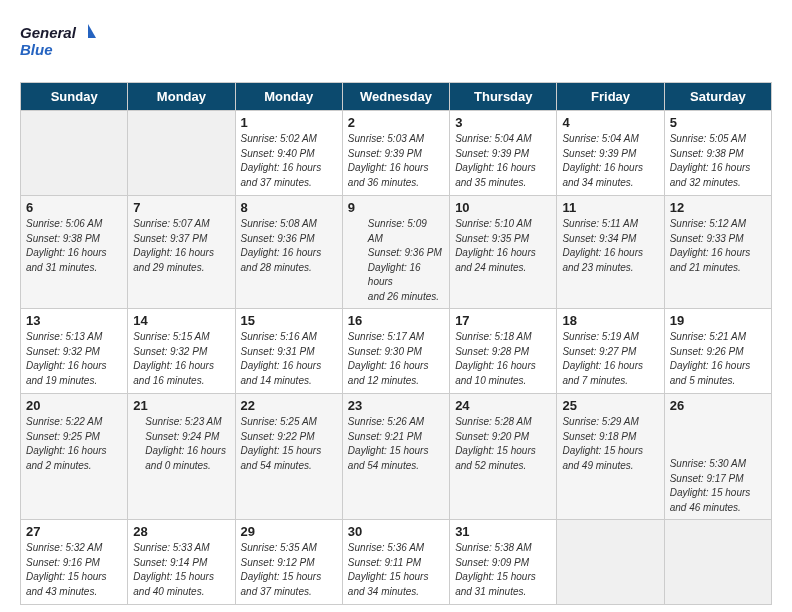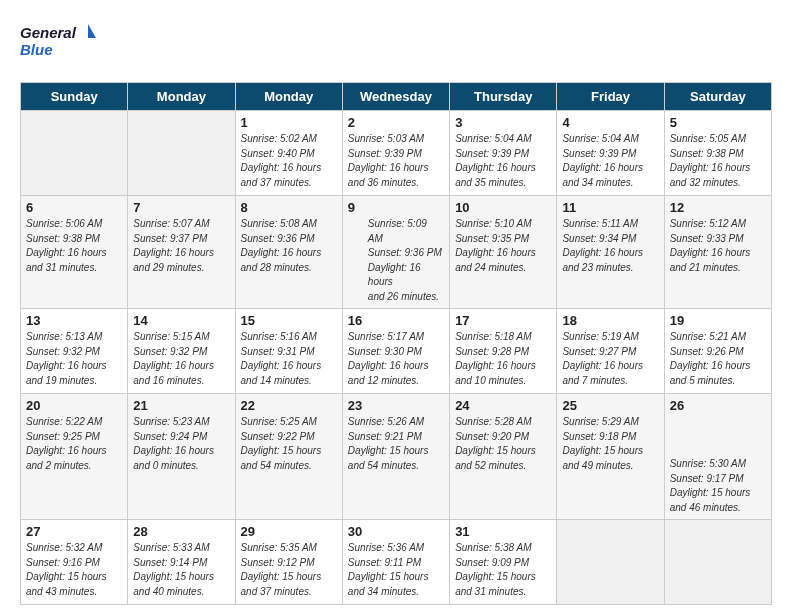--- a/index.html
+++ b/index.html
@@ -257,21 +257,21 @@
       <tr>
         <td>
           <span class="day-number">20</span>
           <div class="day-info" style="white-space: pre-line;">Sunrise: 5:22 AM
 Sunset: 9:25 PM
 Daylight: 16 hours
 and 2 minutes.</div>
         </td>
         <td>
           <span class="day-number">21</span>
-          <div class="day-info" style="white-space: pre-line;">Sunrise: 5:23 AM
+          <div class="day-info" style="white-space: pre-line; margin-left: 12px;">Sunrise: 5:23 AM
 Sunset: 9:24 PM
 Daylight: 16 hours
 and 0 minutes.</div>
         </td>
         <td>
           <span class="day-number">22</span>
           <div class="day-info" style="white-space: pre-line;">Sunrise: 5:25 AM
 Sunset: 9:22 PM
 Daylight: 15 hours
 and 54 minutes.</div>

